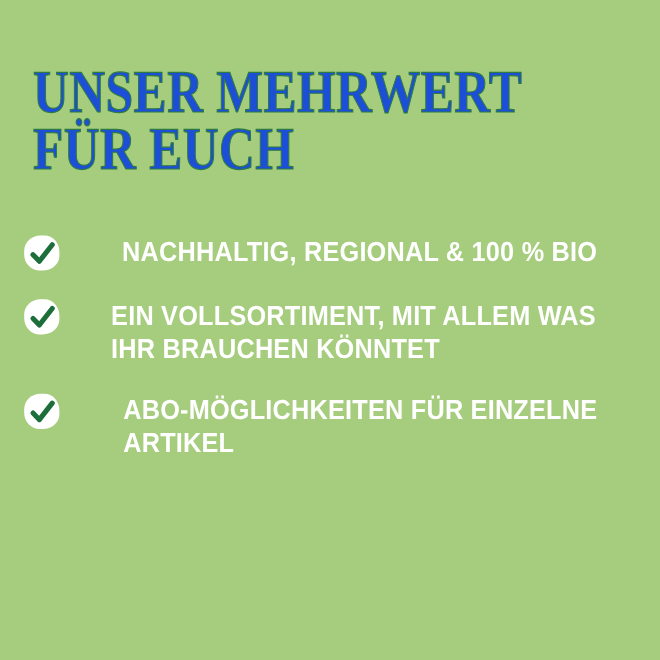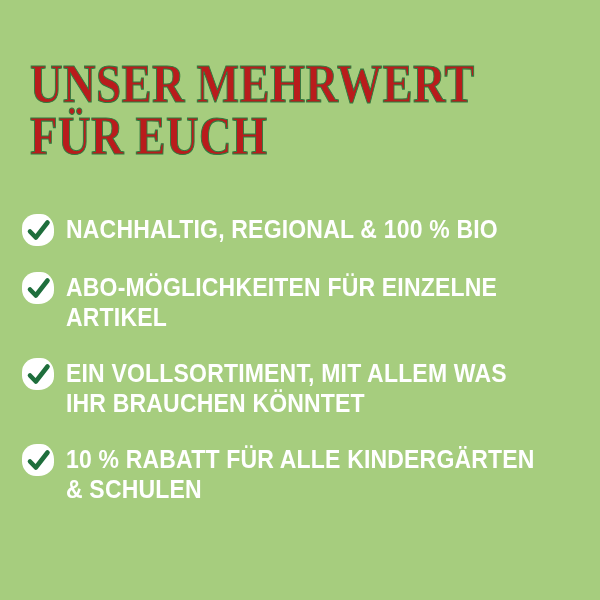--- a/index.html
+++ b/index.html
@@ -15,41 +15,42 @@
     position: relative;
     width: 600px;
     height: 600px;
     box-sizing: border-box;
     background: #a6cd7e;
     padding: 58px 20px 0 22px;
     font-family: "Liberation Sans", sans-serif;
   }
   .heading {
     margin: 0 0 52px 8px;
-    color: #b91c1c;
+    color: #1d4ed8;
     font-family: "Liberation Serif", serif;
     font-weight: bold;
   }
   .heading .h-line {
     font-size: 55px;
     line-height: 52px;
     white-space: nowrap;
     letter-spacing: 0.5px;
     transform: scaleX(0.82);
     transform-origin: left top;
     -webkit-text-stroke: 1.1px #2e7b41;
   }
   .list {
     margin: 0;
     padding: 0;
   }
   .item {
     display: flex;
     align-items: flex-start;
     margin-bottom: 26px;
+    justify-content: space-between;
   }
   .badge {
     flex: 0 0 auto;
     width: 32px;
     height: 32px;
     margin-right: 12px;
     background: #ffffff;
     border-radius: 46% 42% 48% 44% / 44% 48% 42% 46%;
     display: flex;
     align-items: center;
@@ -98,43 +99,32 @@
     </div>
 
 
     <div class="item">
       <span class="badge">
         <svg viewBox="0 0 32 32">
             <path d="M8 17.5 L13.8 23.5 L25.5 8.5" fill="none" stroke="#1e6e3c" stroke-width="4.6" stroke-linecap="round" stroke-linejoin="round"></path>
           </svg>
       </span>
       <div class="item-text">
-        <div class="t-line">ABO-MÖGLICHKEITEN FÜR EINZELNE</div>
-        <div class="t-line">ARTIKEL</div>
-      </div>
-    </div>
-
-    <div class="item">
-      <span class="badge">
-        <svg viewBox="0 0 32 32">
-            <path d="M8 17.5 L13.8 23.5 L25.5 8.5" fill="none" stroke="#1e6e3c" stroke-width="4.6" stroke-linecap="round" stroke-linejoin="round"></path>
-          </svg>
-      </span>
-      <div class="item-text">
         <div class="t-line">EIN VOLLSORTIMENT, MIT ALLEM WAS</div>
         <div class="t-line">IHR BRAUCHEN KÖNNTET</div>
       </div>
     </div>
 
     <div class="item">
       <span class="badge">
         <svg viewBox="0 0 32 32">
             <path d="M8 17.5 L13.8 23.5 L25.5 8.5" fill="none" stroke="#1e6e3c" stroke-width="4.6" stroke-linecap="round" stroke-linejoin="round"></path>
           </svg>
       </span>
       <div class="item-text">
-        <div class="t-line">10 % RABATT FÜR ALLE KINDERGÄRTEN</div>
-        <div class="t-line">&amp; SCHULEN</div>
+        <div class="t-line">ABO-MÖGLICHKEITEN FÜR EINZELNE</div>
+        <div class="t-line">ARTIKEL</div>
       </div>
     </div>
+
 
   </div>
 </div>
 
 </body></html>

